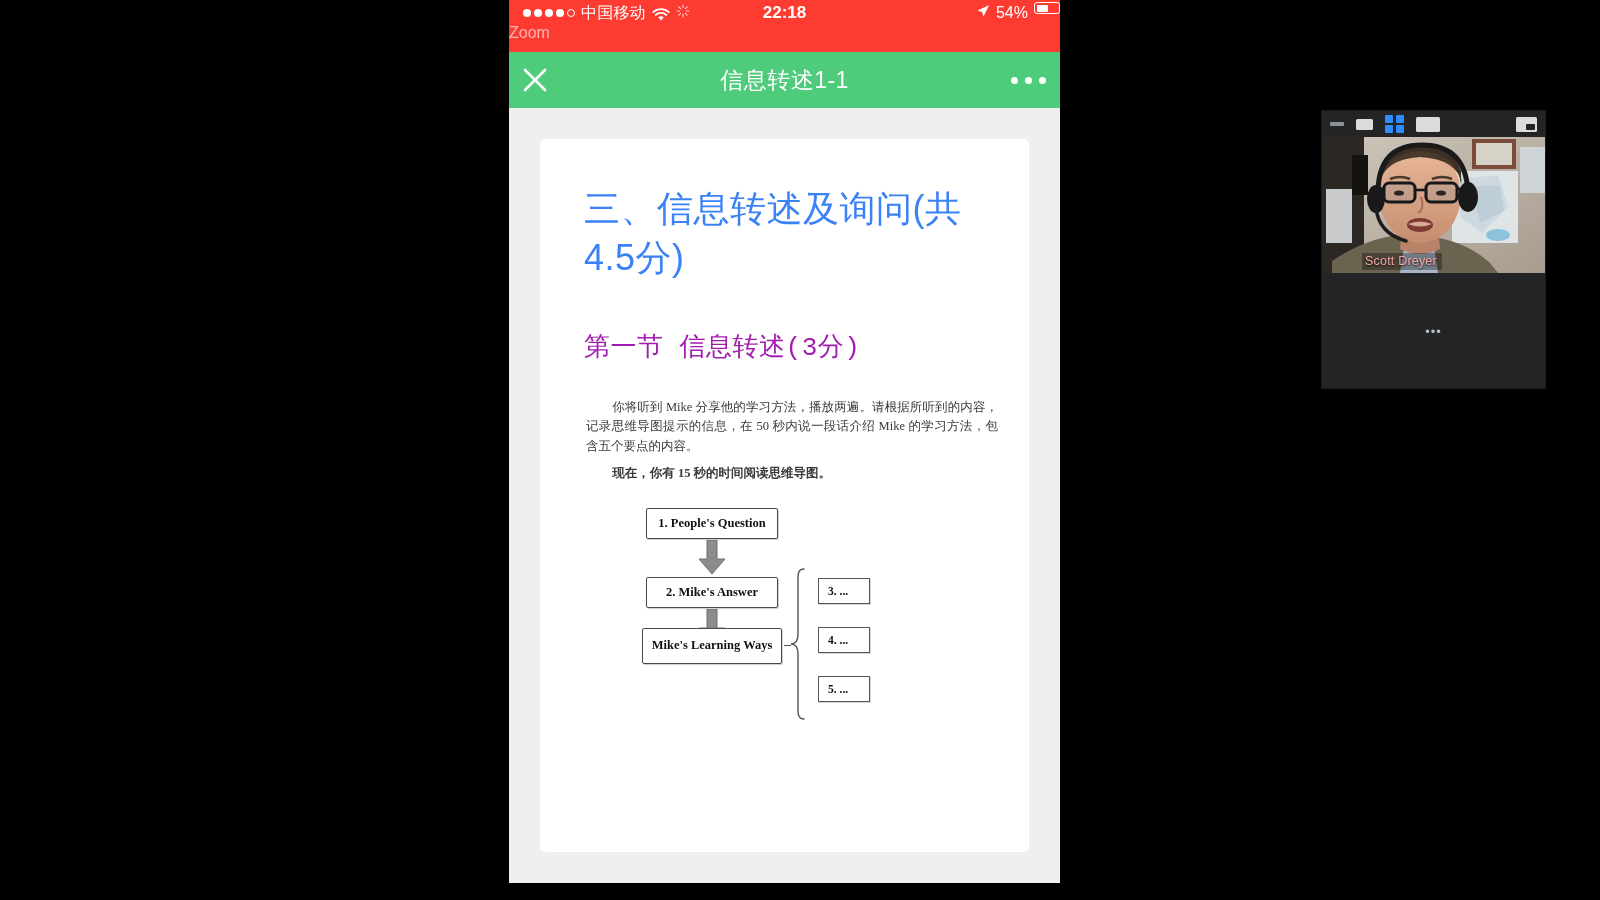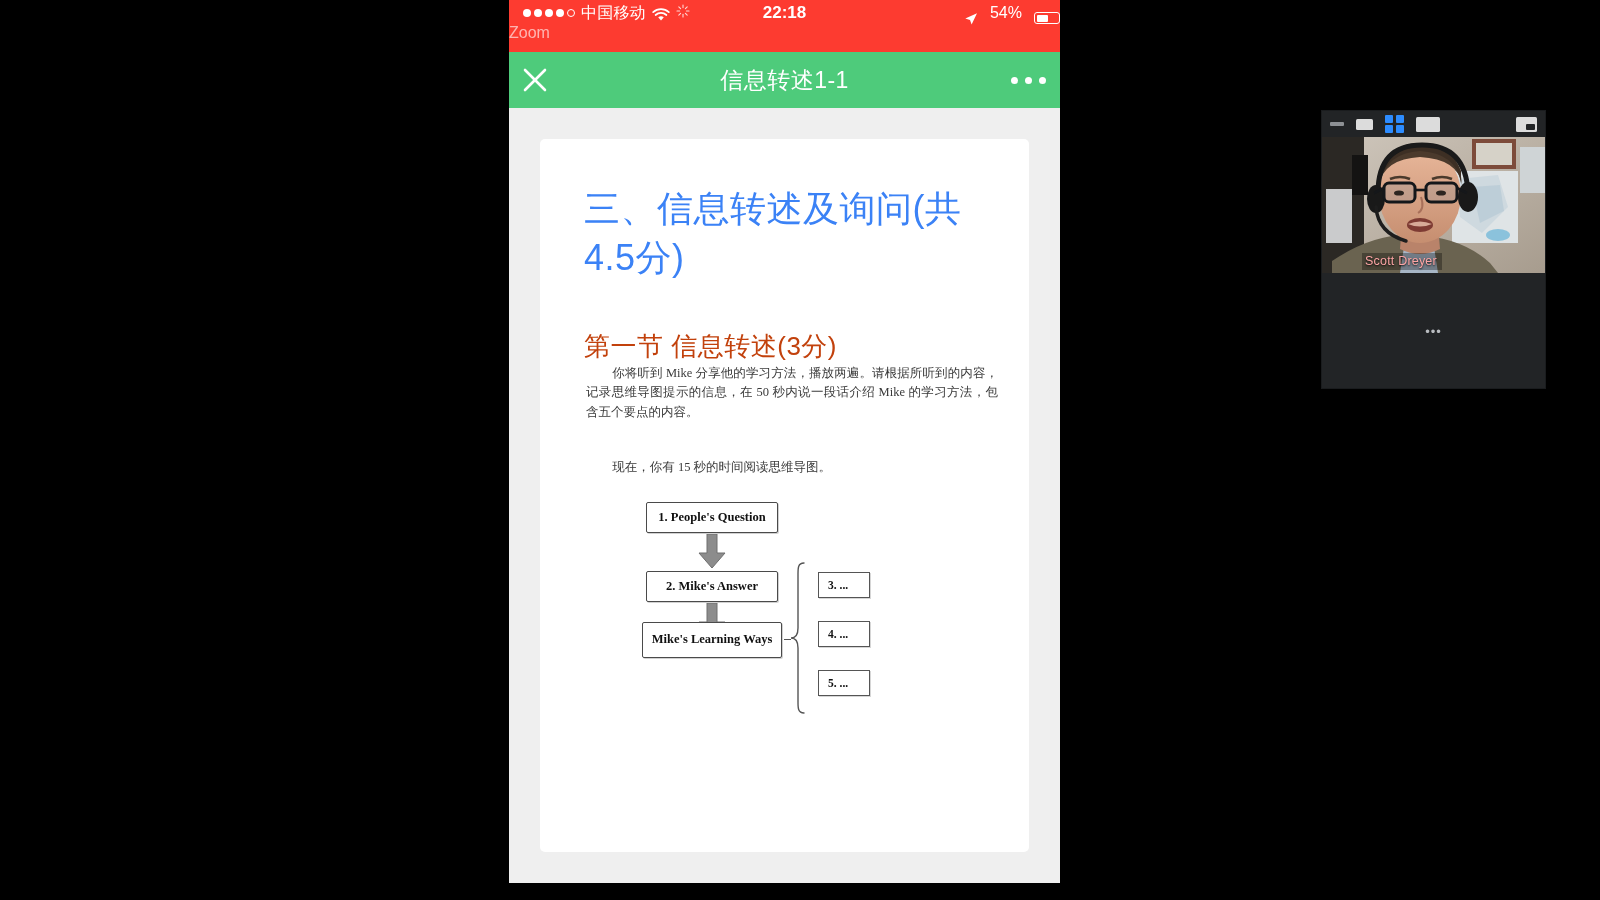--- a/index.html
+++ b/index.html
@@ -40,21 +40,21 @@
   .sb-carrier { font-size: 16px; letter-spacing: .2px; }
   .sb-wifi { width: 18px; height: 14px; }
   .sb-sync { font-size: 14px; opacity: .95; }
   .sb-time {
     position: absolute; left: 0; right: 0; top: 2px;
     text-align: center;
     font-size: 17px; font-weight: bold; line-height: 22px;
   }
   .sb-right {
     position: absolute; right: 0px; top: 2px;
-    display: flex; align-items: flex-end; gap: 12px;
+    display: flex; align-items: flex-start; gap: 6px;
     font-size: 16px; line-height: 22px;
   }
   .sb-loc { width: 14px; height: 14px; }
   .sb-batt {
     width: 26px; height: 12px; border: 1.5px solid #fff; border-radius: 3px;
     position: relative; padding: 1.5px;
   }
   .sb-batt::after {
     content: ""; position: absolute; right: -4px; top: 3.5px;
     width: 2px; height: 5px; background: #fff; border-radius: 0 1px 1px 0;
@@ -103,31 +103,33 @@
     height: 100%;
     padding: 46px 44px 0 44px;
     overflow: hidden;
   }
   .doc-h1 {
     font-size: 36px; color: #3b82f6; font-weight: 400;
     letter-spacing: .5px;
     margin-bottom: 46px;
   }
   .doc-h2 {
-    font-size: 26px; color: #c2410c; font-weight: 400;
+    font-size: 26px; color: #a21caf; font-weight: 400;
     letter-spacing: .5px;
+    margin-bottom: 34px;
+    font-family: Liberation Mono, monospace;
   }
   .doc-p {
     font-size: 12.5px; color: #3a3a3a; line-height: 1.55;
     font-family: "Liberation Serif", serif;
     text-align: justify;
     width: 412px; margin-left: 2px;
   }
   .doc-p.indent { text-indent: 2.1em; }
-  .doc-p + .doc-p { margin-top: 36px; }
+  .doc-p + .doc-p { margin-top: 8px; font-weight: bold; }
 
   
   .flow {
     position: relative;
     margin-top: 22px;
     margin-left: 48px;
     width: 320px; height: 215px;
     font-family: "Liberation Serif", serif;
   }
   .fbox {

